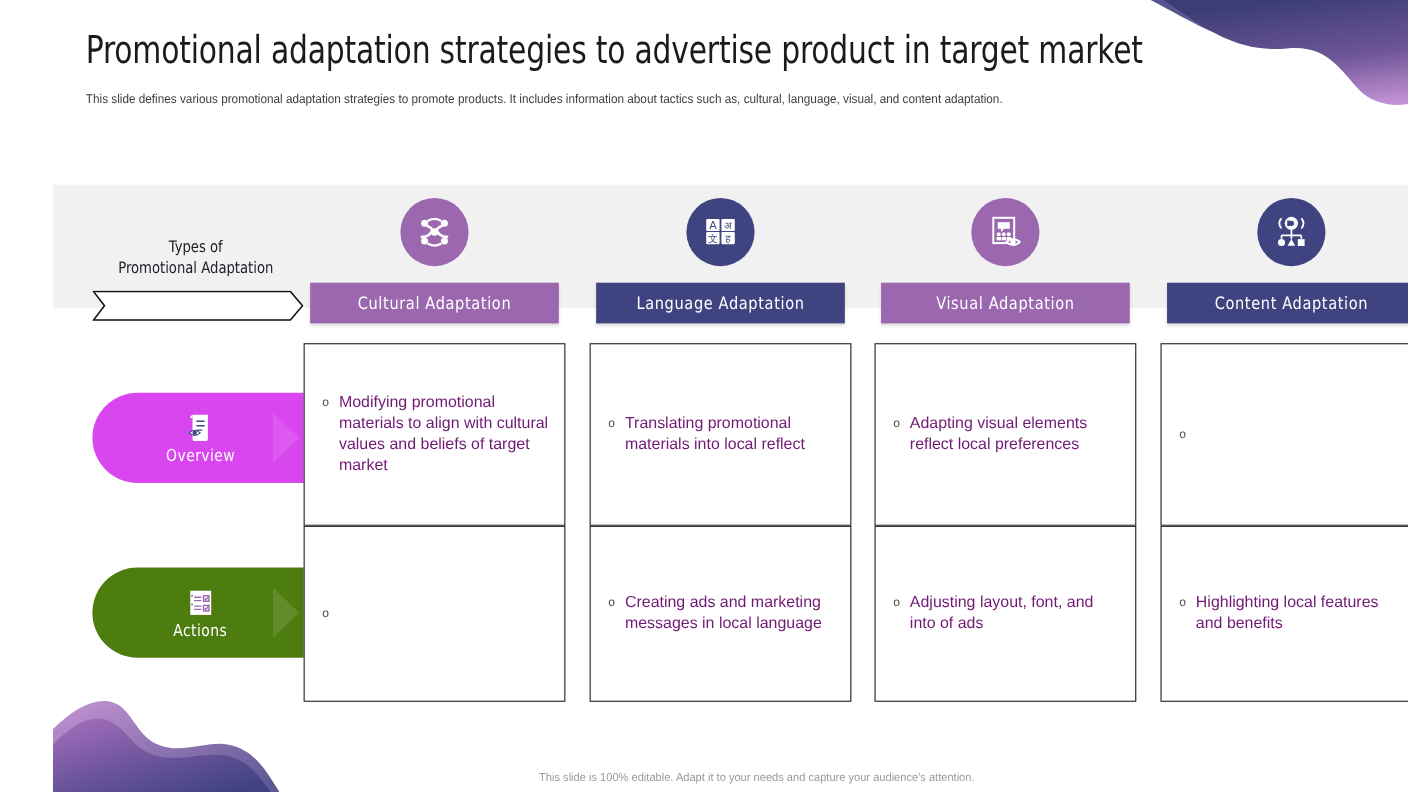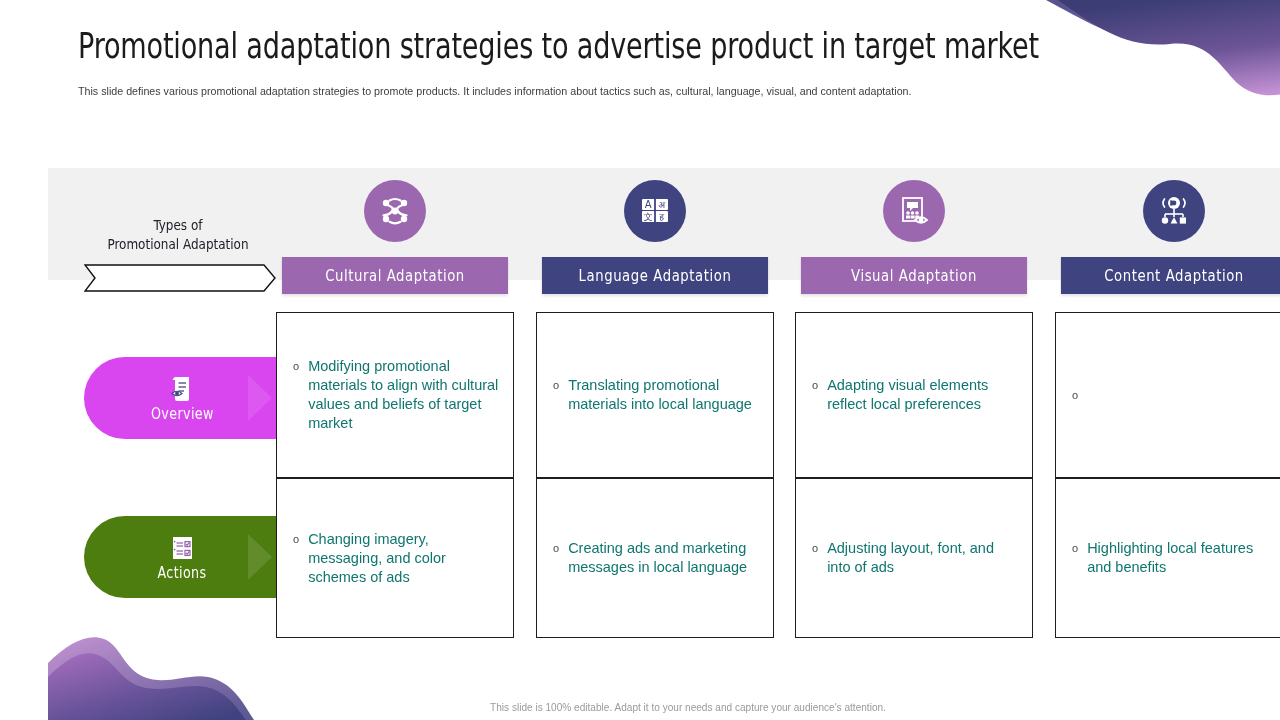--- a/index.html
+++ b/index.html
@@ -124,21 +124,21 @@
     flex: 0 0 auto;
     font-size: 11px;
     line-height: 19px;
     color: #4b4b4b;
     margin-right: 9px;
     font-family: "Liberation Sans", sans-serif;
   }
   .bullet-text {
     font-size: 14.5px;
     line-height: 19px;
-    color: #0f766e;
+    color: #701a75;
   }
 
   
   .rowpill {
     position: absolute;
     left: 36px;
     width: 196px;
     height: 82px;
     border-radius: 41px 0 0 41px;
     display: flex;
@@ -374,39 +374,38 @@
 
   <div class="cell" style="left:228px; top:312px; width:238px; height:166px;">
     <div class="cell-inner">
       <span class="bullet-mark">o</span>
       <span class="bullet-text">Modifying promotional materials to align with cultural  values and beliefs of target market</span>
     </div>
   </div>
   <div class="cell" style="left:488px; top:312px; width:238px; height:166px;">
     <div class="cell-inner">
       <span class="bullet-mark">o</span>
-      <span class="bullet-text">Translating promotional materials into local language</span>
+      <span class="bullet-text">Translating promotional materials into local reflect</span>
     </div>
   </div>
   <div class="cell" style="left:747px; top:312px; width:238px; height:166px;">
     <div class="cell-inner">
       <span class="bullet-mark">o</span>
       <span class="bullet-text">Adapting visual elements reflect local preferences</span>
     </div>
   </div>
   <div class="cell" style="left:1007px; top:312px; width:238px; height:166px;">
     <div class="cell-inner">
       <span class="bullet-mark">o</span>
     </div>
   </div>
 
   <div class="cell" style="left:228px; top:478px; width:238px; height:160px;">
     <div class="cell-inner">
       <span class="bullet-mark">o</span>
-      <span class="bullet-text">Changing imagery, messaging, and color schemes of ads</span>
     </div>
   </div>
   <div class="cell" style="left:488px; top:478px; width:238px; height:160px;">
     <div class="cell-inner">
       <span class="bullet-mark">o</span>
       <span class="bullet-text">Creating ads and marketing messages in local language</span>
     </div>
   </div>
   <div class="cell" style="left:747px; top:478px; width:238px; height:160px;">
     <div class="cell-inner">

